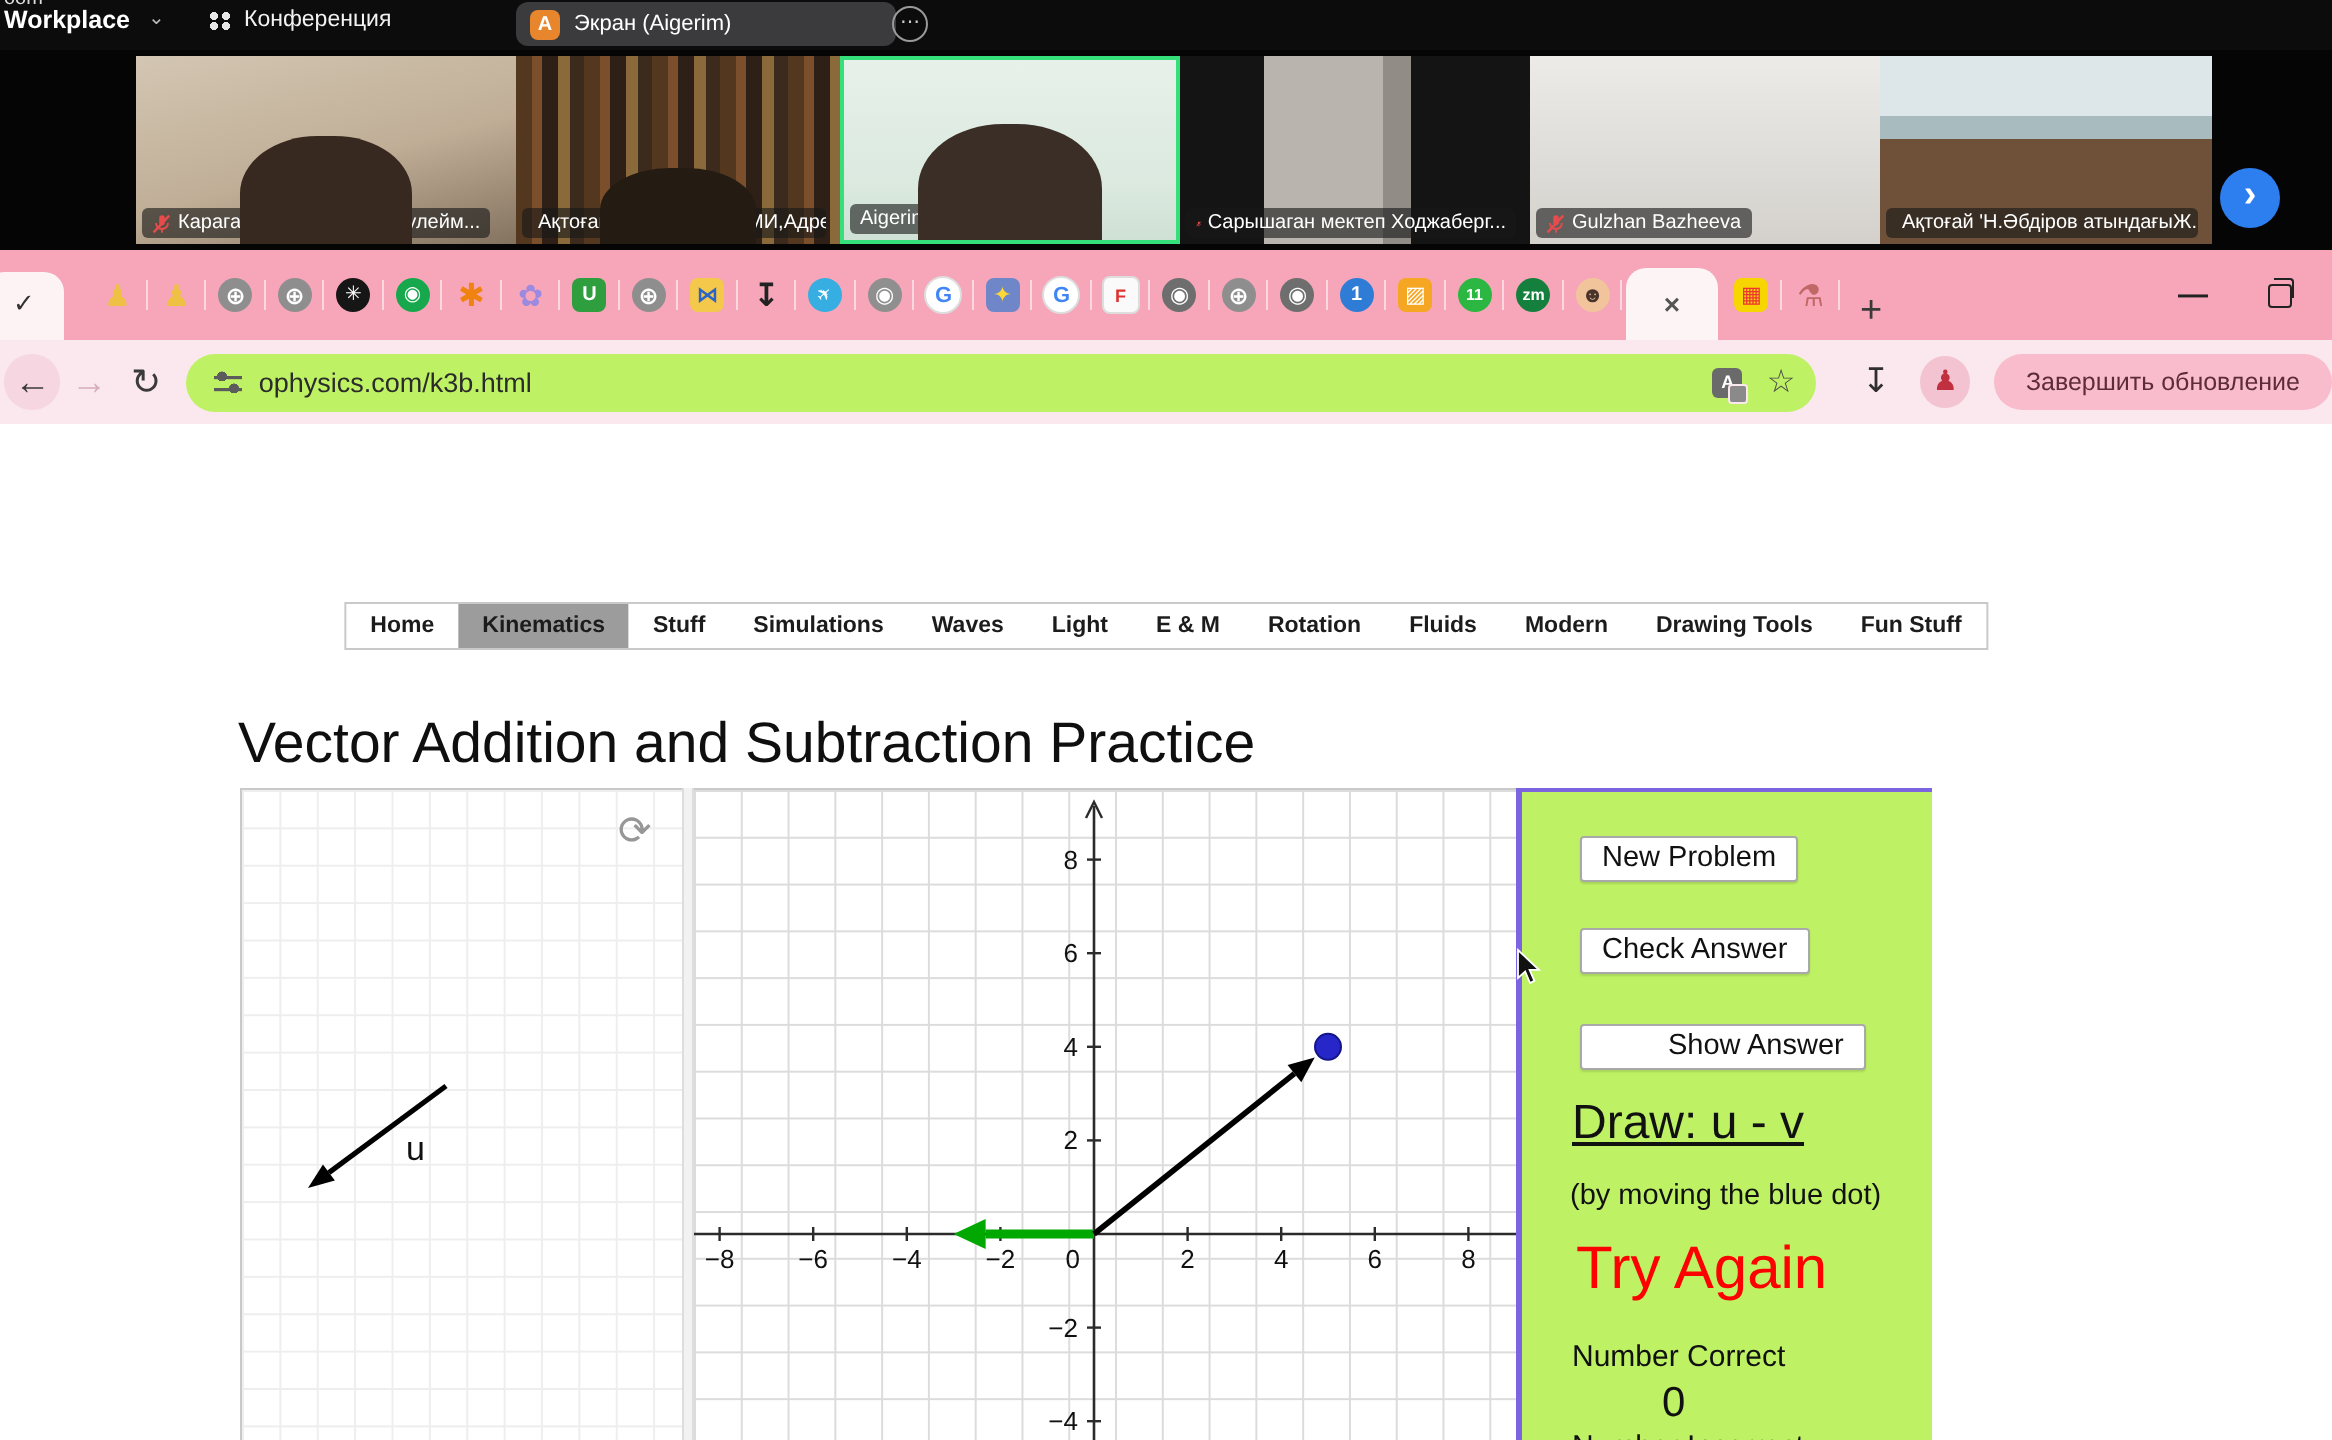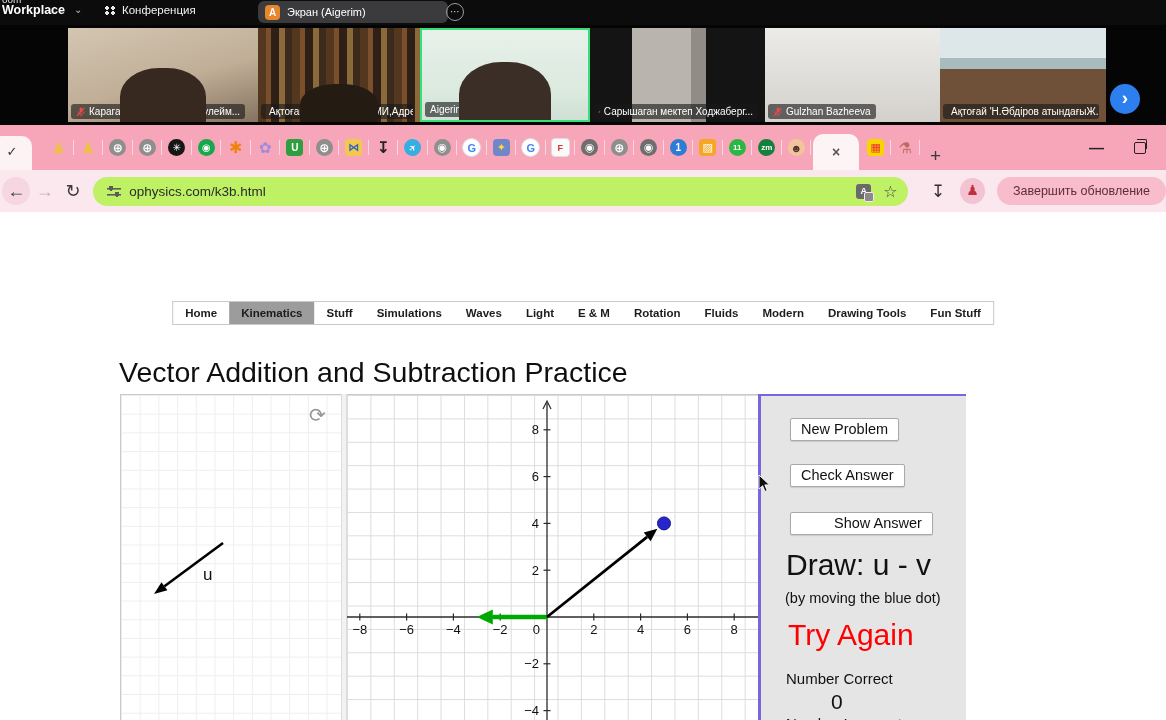--- a/index.html
+++ b/index.html
@@ -104,25 +104,25 @@
   #heading{left:119px;top:144px;font-size:28.5px;color:#0f0f0f;}
   #applet{left:120px;top:182px;width:846px;height:326px;}
   #left-panel{left:0;top:0;width:221px;height:326px;border-left:1px solid #c9c9c9;border-top:1px solid #c9c9c9;
      background-image:linear-gradient(#eeeeee 1px,transparent 1px),linear-gradient(90deg,#eeeeee 1px,transparent 1px);
      background-size:18.7px 18.7px;box-sizing:border-box;}
   #reset-icon{left:188px;top:8px;font-size:20px;color:#979797;}
   #divider{left:221px;top:0;width:6px;height:326px;background:#f2f2f2;border-left:1px solid #ddd;border-right:1px solid #ddd;box-sizing:border-box;}
   #right-panel{left:227px;top:0;width:411px;height:326px;border-top:1px solid #c9c9c9;
      background-image:linear-gradient(#dcdcdc 1px,transparent 1px),linear-gradient(90deg,#dcdcdc 1px,transparent 1px);
      background-size:23.4px 23.4px;box-sizing:border-box;}
-  #ctrl-panel{left:638px;top:0;width:208px;height:326px;background:#e5e5e5;
+  #ctrl-panel{left:638px;top:0;width:208px;height:326px;background:#bef264;
      border-left:3px solid #7c64e0;border-top:2px solid #7c64e0;box-sizing:border-box;overflow:hidden;}
   .ctl-btn{position:absolute;left:29px;height:23px;background:#fff;border:1px solid #a9a9a9;border-radius:2px;
      font-size:14.5px;color:#111;padding:0 10px;line-height:21px;box-shadow:0 1px 1px rgba(0,0,0,.12);}
-  #prompt-big{left:25px;top:152px;font-size:30px;color:#111;}
+  #prompt-big{left:25px;top:152px;font-size:24px;color:#111;text-decoration:underline;}
   #prompt-hint{left:24px;top:194px;font-size:14.5px;color:#111;}
   #status-txt{left:27px;top:222px;font-size:30px;}
   #correct-lbl{left:25px;top:274px;font-size:15px;color:#111;}
   #correct-val{left:70px;top:294px;font-size:21px;color:#111;}
   #incorrect-lbl{left:25px;top:319px;font-size:15px;color:#111;}
   #cursor{left:758px;top:262px;pointer-events:none;}
 </style>
 </head>
 <body>
 

